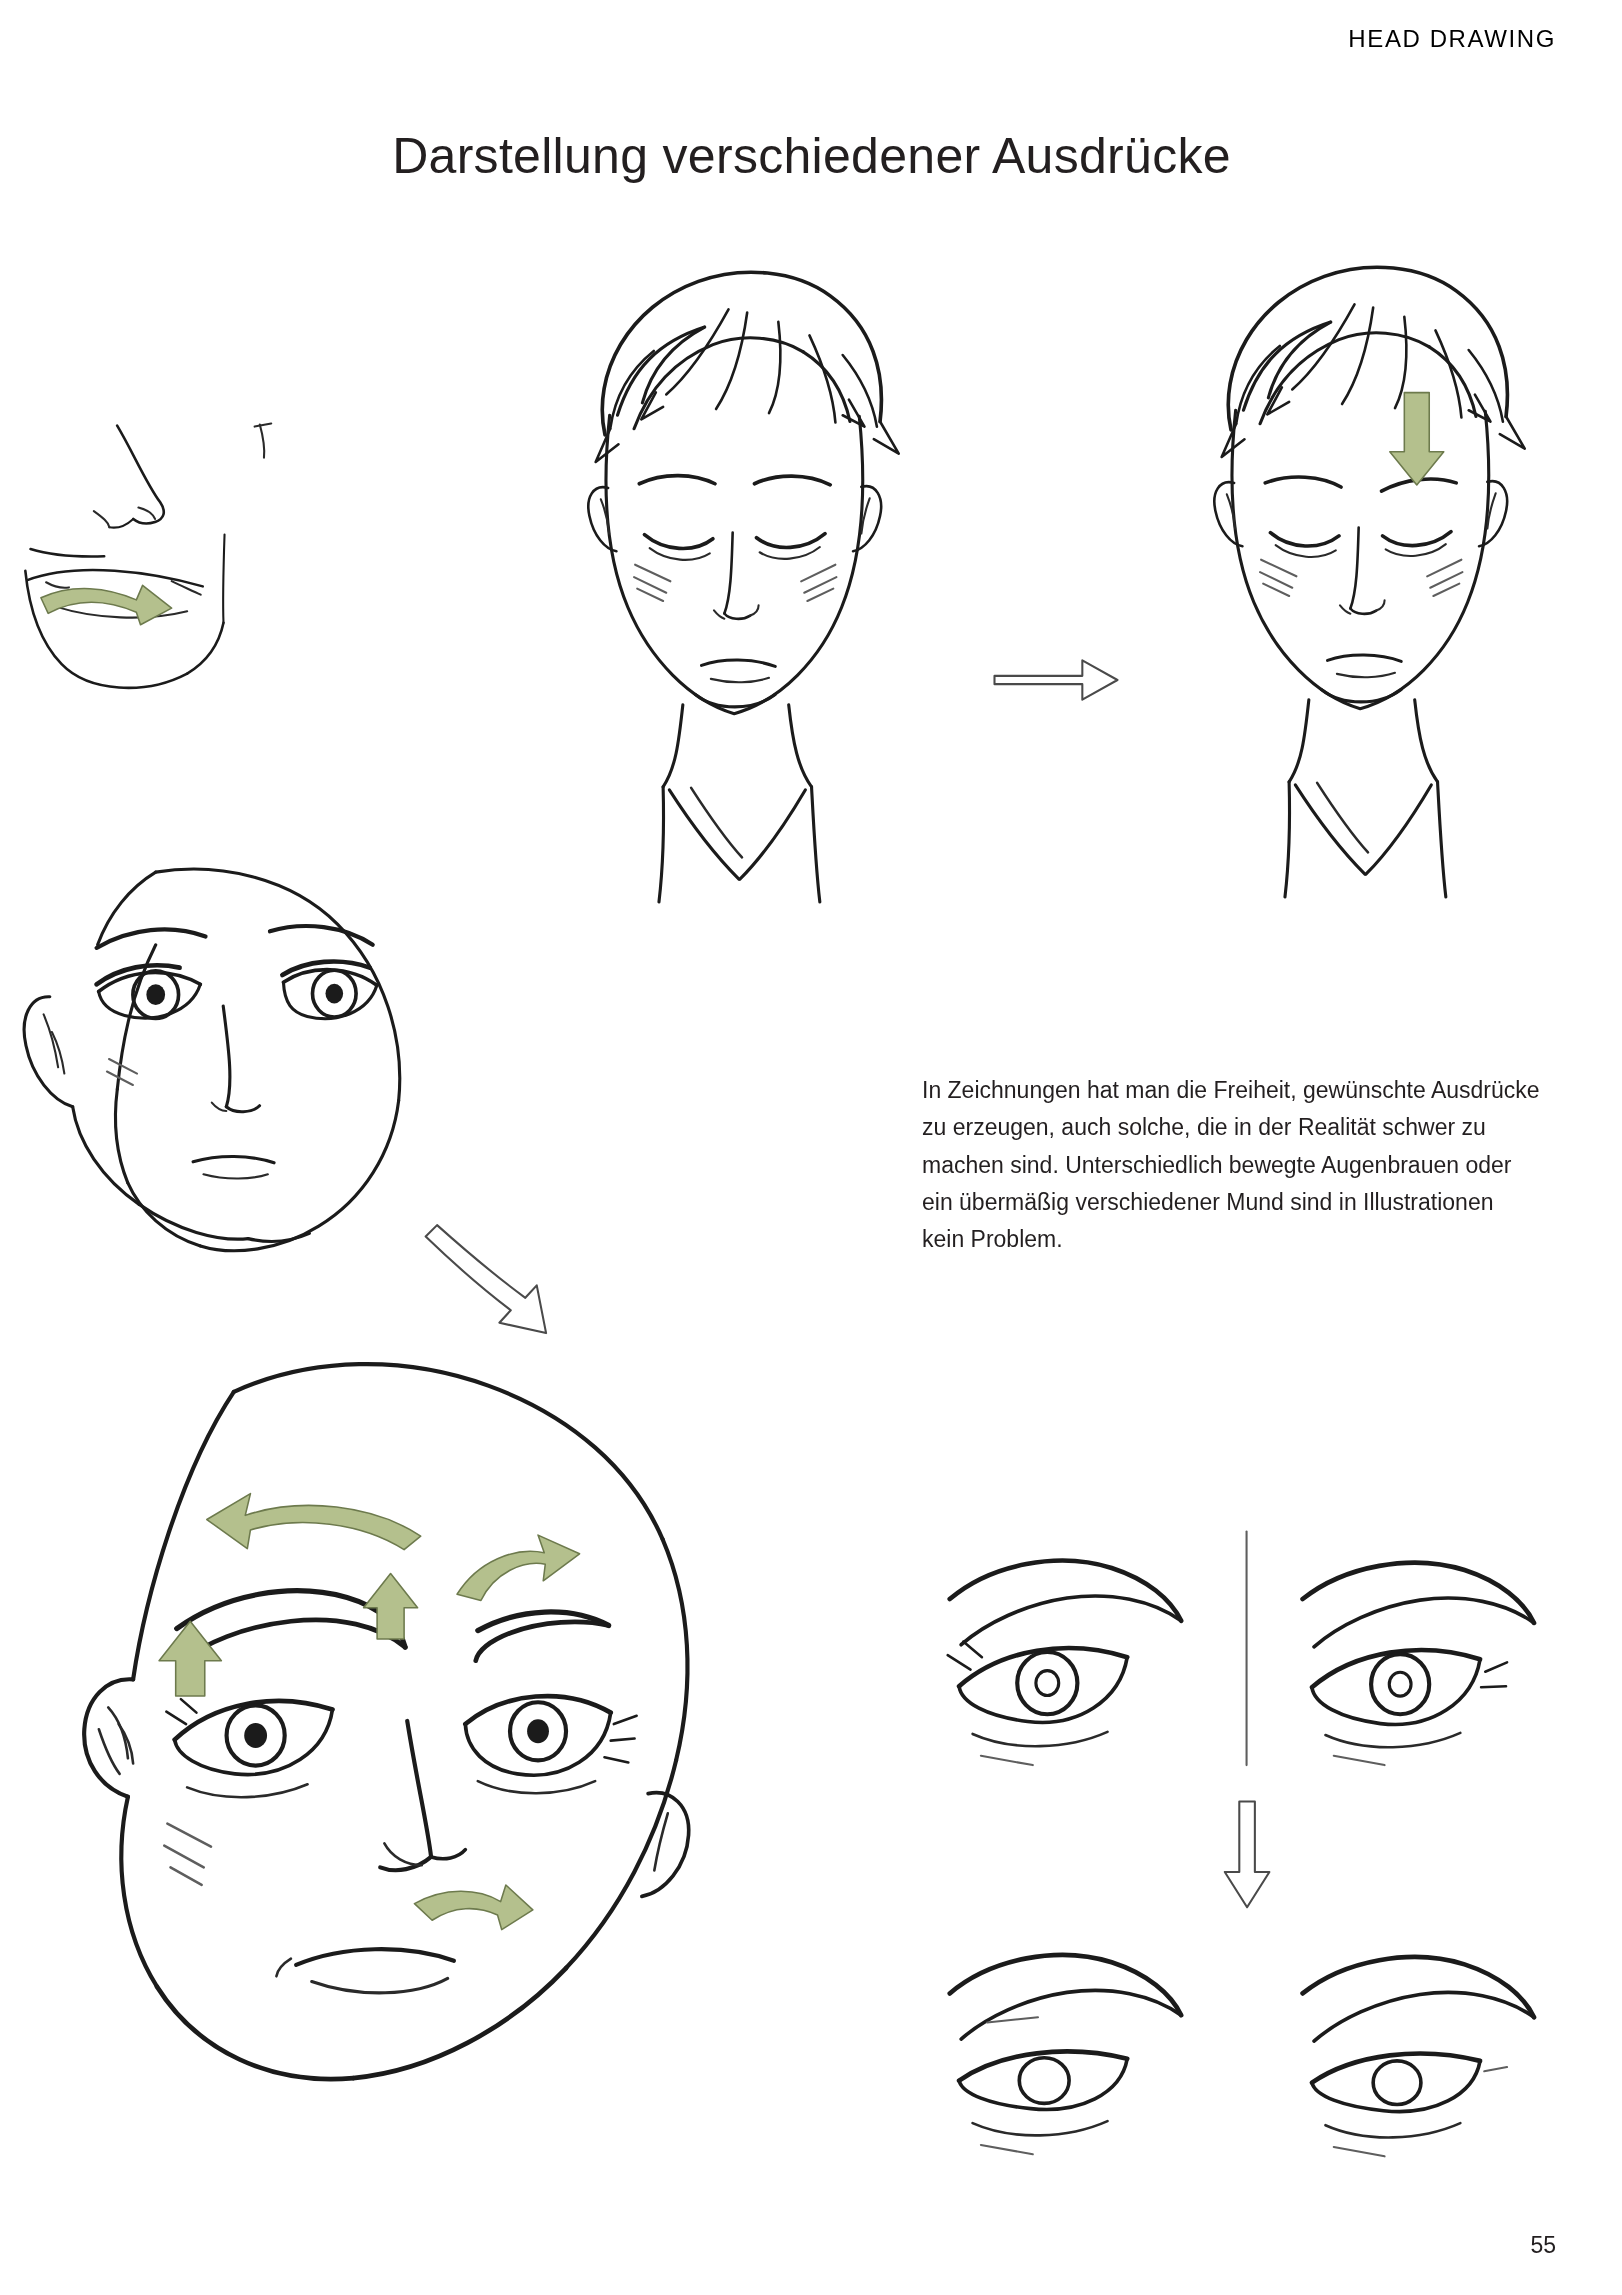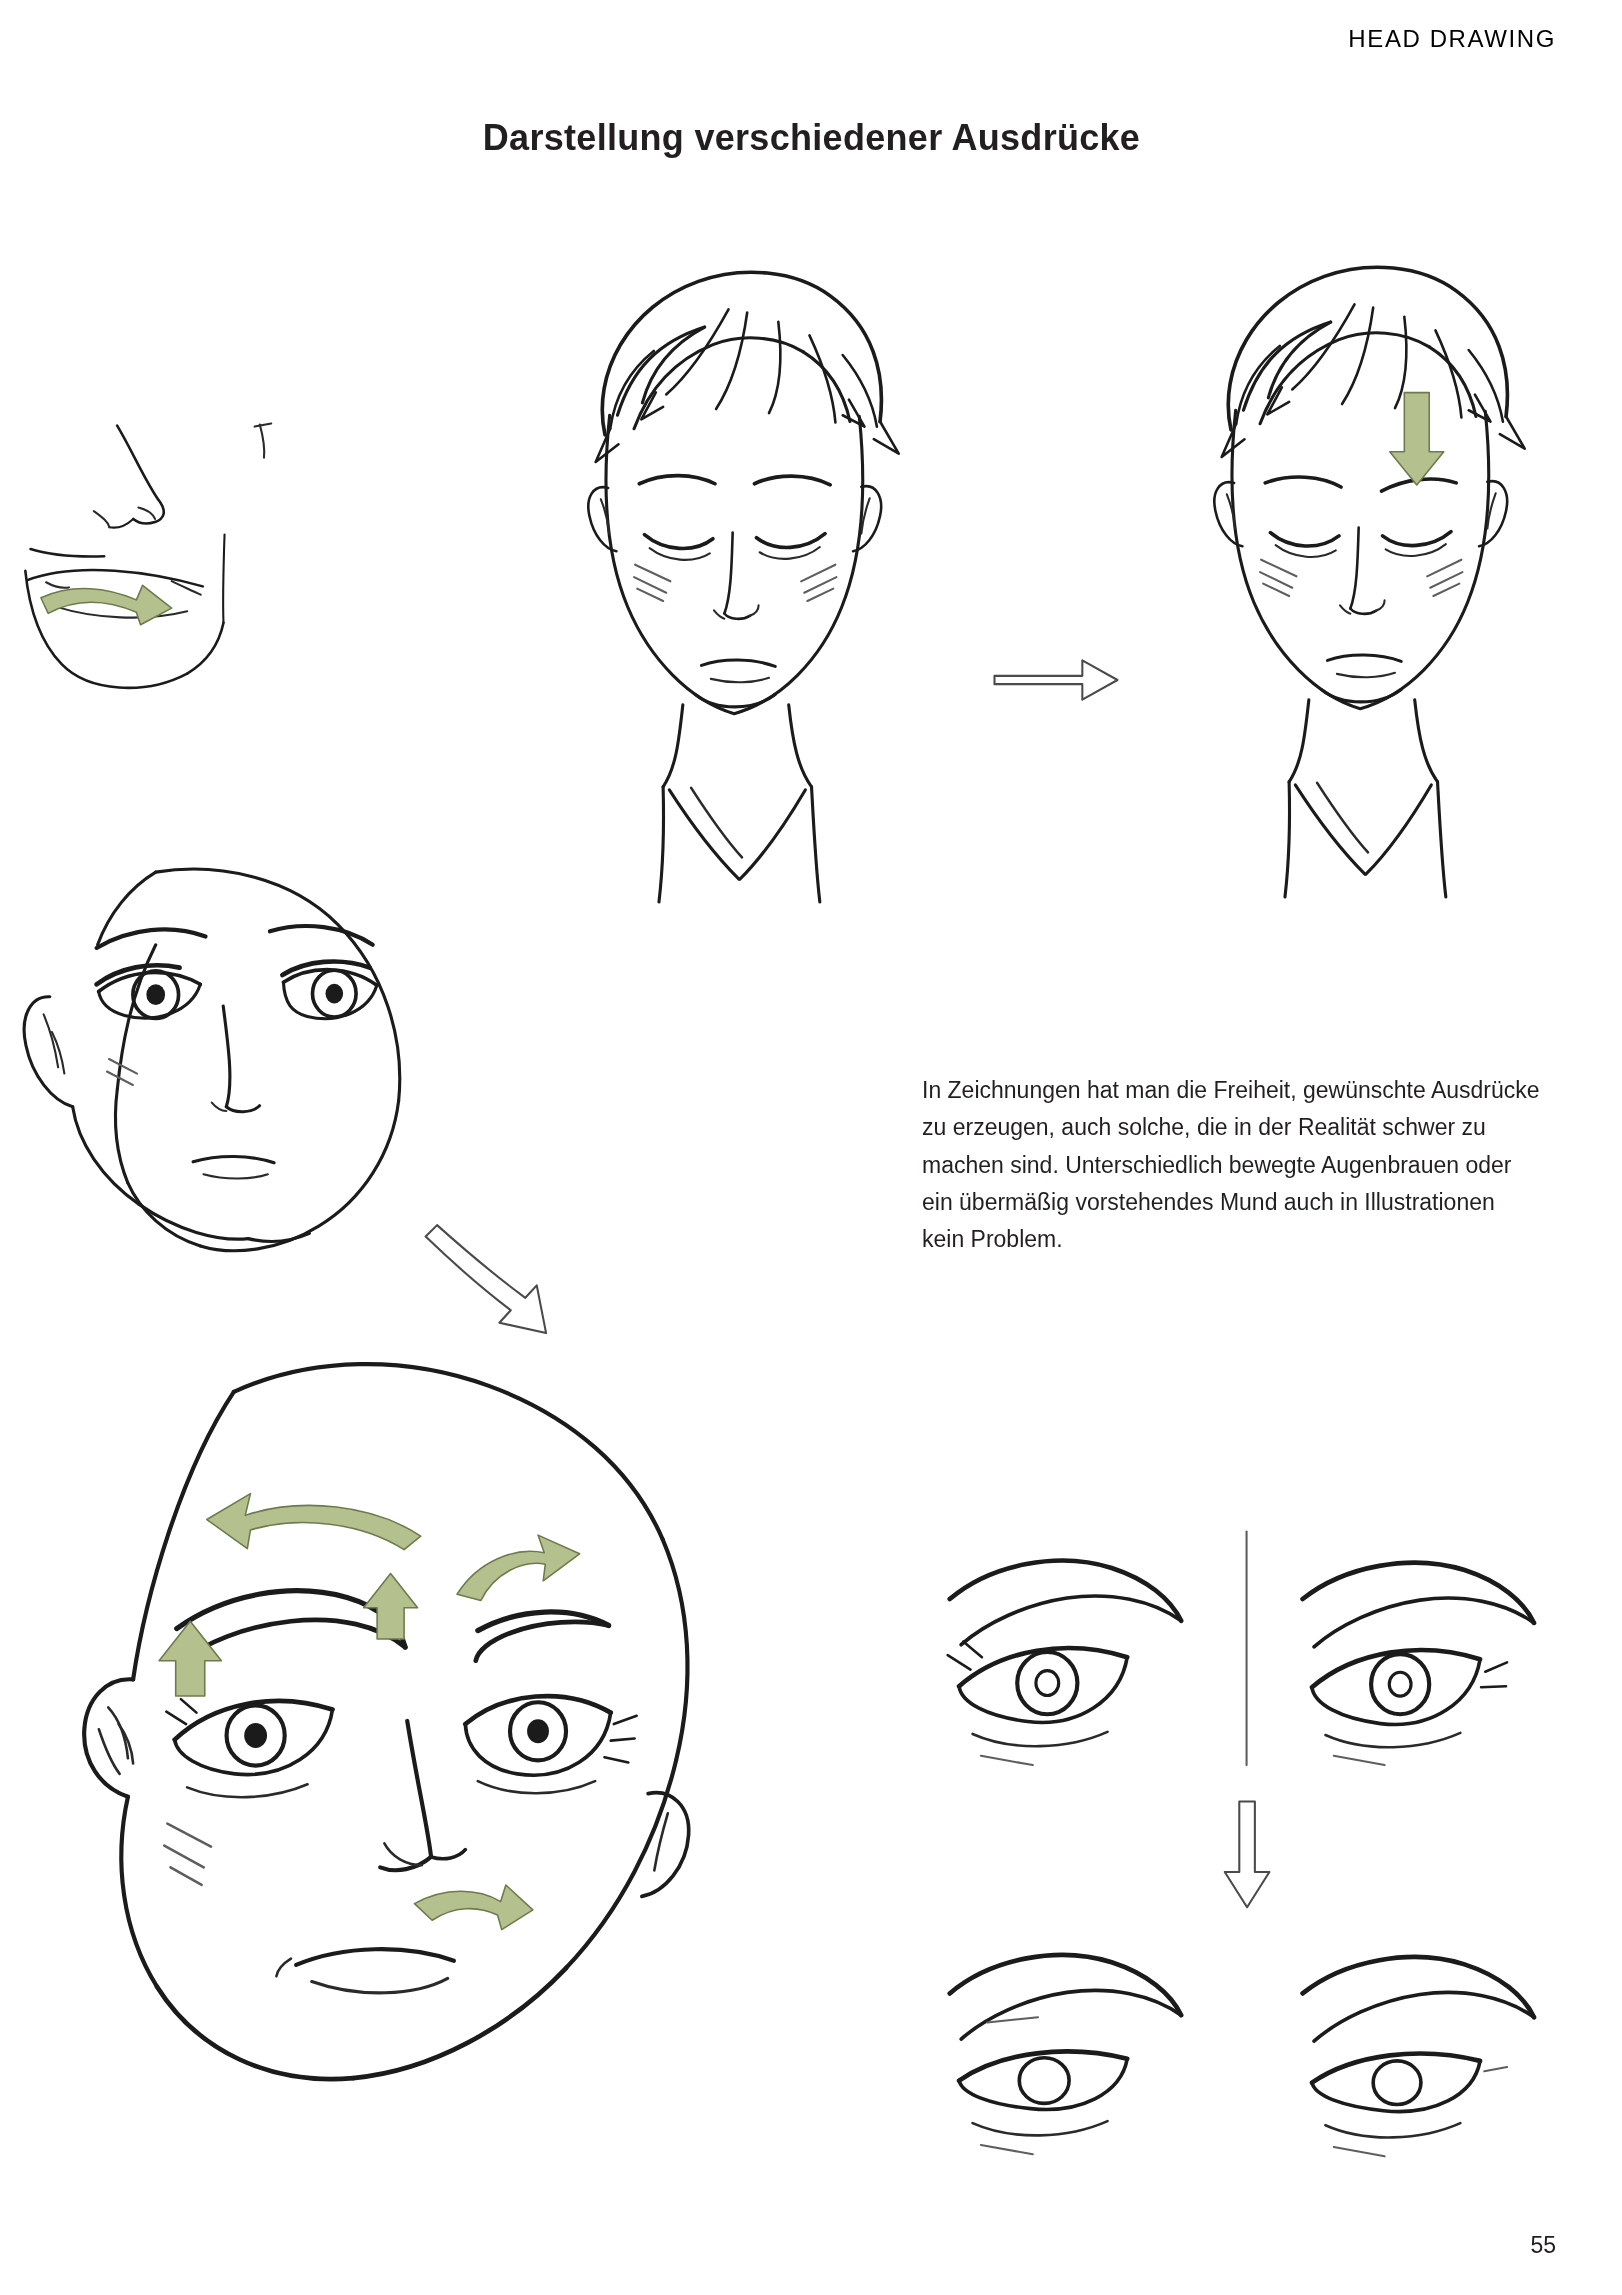--- a/index.html
+++ b/index.html
@@ -30,22 +30,22 @@
     color: #000000;
     font-weight: 400;
     text-transform: uppercase;
   }
   .page-title {
     position: absolute;
     top: 93px;
     left: 0;
     width: 100%;
     text-align: center;
-    font-size: 36px;
-    font-weight: 700;
+    font-size: 50px;
+    font-weight: 400;
     color: #231f20;
     letter-spacing: 0.3px;
   }
   .folio {
     position: absolute;
     bottom: 36px;
     right: 67px;
     font-size: 23px;
     color: #231f20;
     text-align: right;
@@ -400,19 +400,19 @@
         <path class="ink" stroke-width="7" d="M372 280 C360 348 280 386 186 376 C108 368 54 348 48 322"></path>
         <ellipse cx="212" cy="322" rx="46" ry="42" class="ink" stroke-width="7"></ellipse>
         <path class="ink-thin" stroke-width="5" d="M74 404 C150 438 258 434 334 400"></path>
         <path class="ink-light" stroke-width="4" d="M90 446 L188 464"></path>
         <path class="ink-light" stroke-width="4" d="M380 300 L424 292"></path>
       </g>
     </svg>
   </div>
 
   <div class="body-text">
-    <p>In Zeichnungen hat man die Freiheit, gewünschte Ausdrücke zu erzeugen, auch solche, die in der Realität schwer zu machen sind. Unterschiedlich bewegte Augenbrauen oder ein übermäßig vorstehendes Mund auch in Illustrationen kein Problem.</p>
+    <p>In Zeichnungen hat man die Freiheit, gewünschte Ausdrücke zu erzeugen, auch solche, die in der Realität schwer zu machen sind. Unterschiedlich bewegte Augenbrauen oder ein übermäßig verschiedener Mund sind in Illustrationen kein Problem.</p>
   </div>
 
   <div class="folio">55</div>
 
 </div>
 
 
 </body></html>

